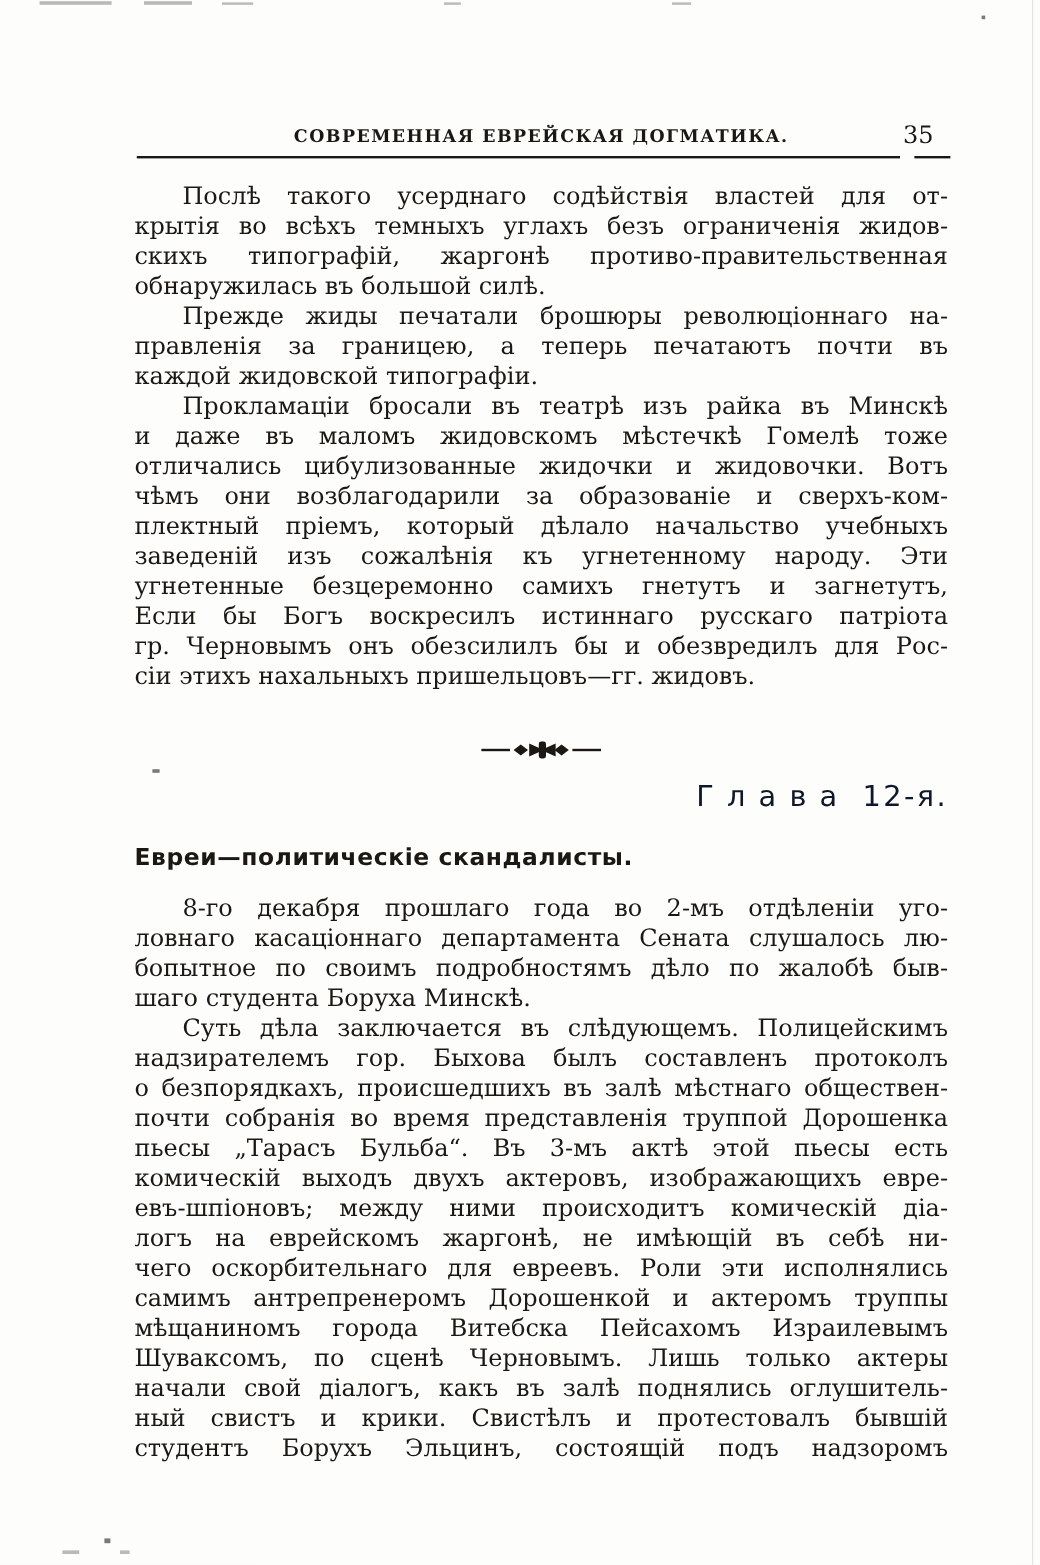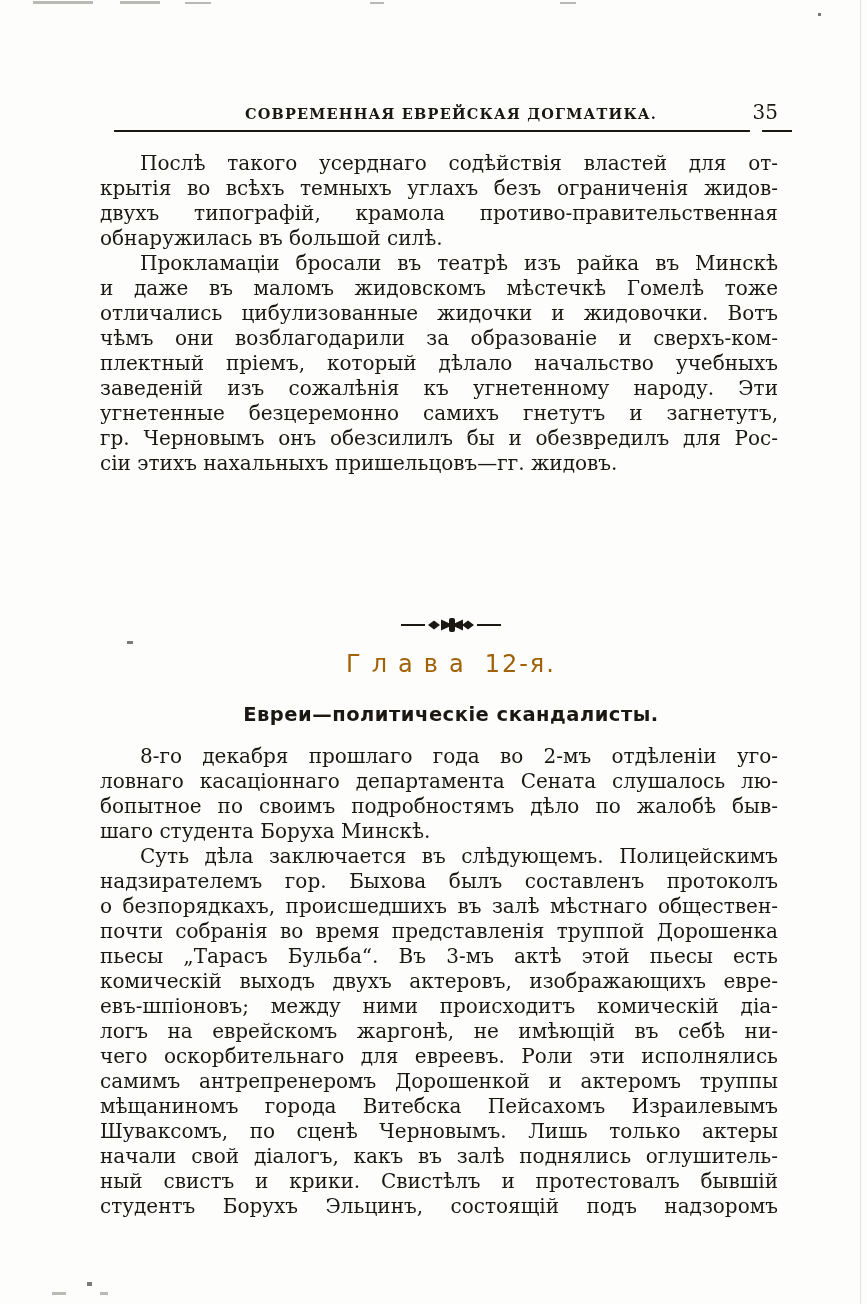--- a/index.html
+++ b/index.html
@@ -10,21 +10,21 @@
   .page {
     position:relative;
     width:867px; height:1304px;
     margin:0 auto;
     background:#fdfdfc;
     color:#1b1813;
     overflow:hidden;
   }
   .textblock {
     position:absolute;
-    left:100px; width:678px;
+    left:112px; width:678px;
   }
   
   .running-header {
     position:absolute; top:105px; left:112px; width:678px;
     text-align:center;
     font-weight:bold;
     font-size:14.5px;
     letter-spacing:1.2px;
   }
   .page-number {
@@ -53,31 +53,30 @@
   
   .divider {
     position:absolute; top:614px; left:112px; width:678px;
     text-align:center;
   }
   .divider svg { display:inline-block; vertical-align:middle; }
 
   
   .chapter-heading {
     position:absolute; top:650px; left:112px; width:678px;
-    text-align:center;
+    text-align:right;
     font-family:"DejaVu Sans", sans-serif;
     font-size:24px;
-    color:#a16207;
+    color:#0f172a;
   }
   .chapter-heading .word { letter-spacing:11px; }
   .chapter-heading .num { letter-spacing:2px; margin-left:10px; }
 
   .chapter-subtitle {
     position:absolute; top:703px; left:112px; width:678px;
-    text-align:center;
     font-family:"DejaVu Sans", sans-serif;
     font-weight:bold;
     font-size:19.5px;
     letter-spacing:0.5px;
   }
 
   
   .speck { position:absolute; background:#7a7a78; }
   .speck.light { background:#b9b9b6; }
   .edge-line { position:absolute; top:0; left:860px; width:1px; height:1304px; background:#e3e3e0; }
@@ -101,31 +100,37 @@
 
   <div class="running-header">СОВРЕМЕННАЯ ЕВРЕЙСКАЯ ДОГМАТИКА.</div>
   <div class="page-number">35</div>
   <div class="rule-seg rule-a"></div>
   <div class="rule-seg rule-b"></div>
 
   <div id="section1" class="textblock bodytext">
       <div class="para">
         <div class="line first">Послѣ такого усерднаго содѣйствія властей для от-</div>
         <div class="line">крытія во всѣхъ темныхъ углахъ безъ ограниченія жидов-</div>
-        <div class="line">двухъ типографій, крамола противо-правительственная</div>
+        <div class="line">скихъ типографій, жаргонѣ противо-правительственная</div>
         <div class="line lastline">обнаружилась въ большой силѣ.</div>
+      </div>
+      <div class="para">
+        <div class="line first">Прежде жиды печатали брошюры революціоннаго на-</div>
+        <div class="line">правленія за границею, а теперь печатаютъ почти въ</div>
+        <div class="line lastline">каждой жидовской типографіи.</div>
       </div>
       <div class="para">
         <div class="line first">Прокламаціи бросали въ театрѣ изъ райка въ Минскѣ</div>
         <div class="line">и даже въ маломъ жидовскомъ мѣстечкѣ Гомелѣ тоже</div>
         <div class="line">отличались цибулизованные жидочки и жидовочки. Вотъ</div>
         <div class="line">чѣмъ они возблагодарили за образованіе и сверхъ-ком-</div>
         <div class="line">плектный пріемъ, который дѣлало начальство учебныхъ</div>
         <div class="line">заведеній изъ сожалѣнія къ угнетенному народу. Эти</div>
         <div class="line">угнетенные безцеремонно самихъ гнетутъ и загнетутъ,</div>
+        <div class="line">Если бы Богъ воскресилъ истиннаго русскаго патріота</div>
         <div class="line">гр. Черновымъ онъ обезсилилъ бы и обезвредилъ для Рос-</div>
         <div class="line lastline">сіи этихъ нахальныхъ пришельцовъ—гг. жидовъ.</div>
       </div>
     </div>
 
   <div class="divider">
     <span>
       <svg width="100" height="16" viewBox="0 0 100 16" fill="#1b1813" xmlns="http://www.w3.org/2000/svg">
         <rect x="0" y="7" width="24" height="2"></rect>
         <path d="M27 8 l6 -4.5 6 4.5 -6 4.5 z"></path>

